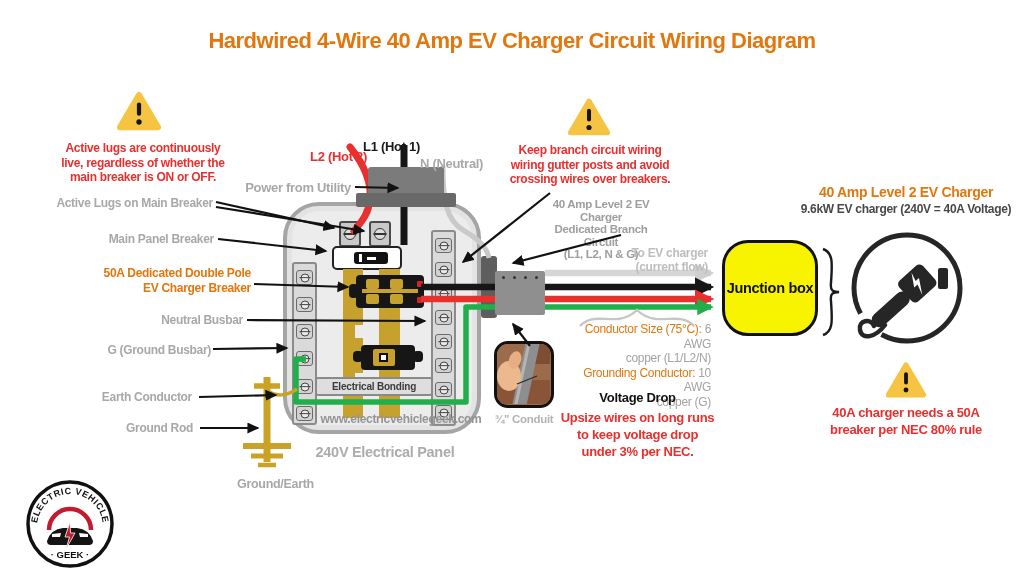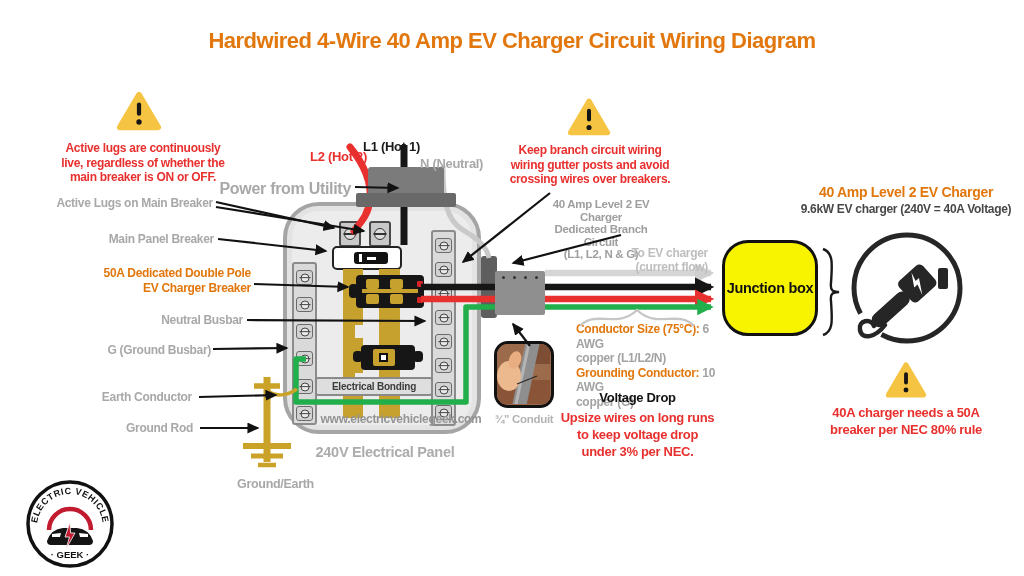--- a/index.html
+++ b/index.html
@@ -36,21 +36,21 @@
   #bonding{position:absolute;left:315px;top:377px;width:118px;height:19px;background:#DEDEDE;border:2px solid #8a8a8a;
     border-radius:3px;box-sizing:border-box;display:flex;align-items:center;justify-content:center;
     font-size:10px;font-weight:bold;color:#3b3b3b;letter-spacing:-0.2px;}
   .conduit{position:absolute;background:#8f8f8f;}
   .dot{position:absolute;width:3px;height:3px;background:#333;border-radius:50%;}
   #junction-box{position:absolute;left:722px;top:240px;width:96px;height:96px;background:#F8F400;border:3.5px solid #111;
     border-radius:26px;box-sizing:border-box;display:flex;align-items:center;justify-content:center;
     font-size:14.5px;font-weight:bold;color:#111;letter-spacing:-0.3px;}
   #photo{position:absolute;left:494px;top:341px;width:60px;height:67px;border:3.5px solid #111;border-radius:14px;
     overflow:hidden;box-sizing:border-box;background:#9b6b4b;}
-  .cond-block{position:absolute;left:576px;top:322px;width:155px;text-align:left;font-size:12px;font-weight:bold;
+  .cond-block{position:absolute;left:556px;top:322px;width:155px;text-align:right;font-size:12px;font-weight:normal;
     letter-spacing:-0.3px;line-height:14.5px;}
   .cond-block .o{color:#E2770D;}
   .cond-block .g{color:#A3A3A3;}
   svg{display:block;}
 </style>
 </head>
 <body>
 
 <div id="canvas">
 
@@ -214,21 +214,21 @@
   </div>
   <div class="lbl rt" style="right:781px;top:313px;">Neutral Busbar</div>
   <div class="lbl rt" style="right:813px;top:343px;">G (Ground Busbar)</div>
   <div class="lbl rt" style="right:832px;top:390px;">Earth Conductor</div>
   <div class="lbl rt" style="right:831px;top:421px;">Ground Rod</div>
   <div class="lbl" style="left:237px;top:477px;font-size:12.5px;">Ground/Earth</div>
 
   <div class="lbl red" style="left:286px;top:149px;font-size:13px;">L2 (Hot 2)</div>
   <div class="lbl dark" style="left:363px;top:139px;font-size:13px;">L1 (Hot 1)</div>
   <div class="lbl" style="left:420px;top:156px;font-size:13px;">N (Neutral)</div>
-  <div class="lbl rt" style="right:673px;top:180px;font-size:16px;">Power from Utility</div>
+  <div class="lbl rt" style="right:673px;top:180px;font-size:13px;">Power from Utility</div>
 
   <div class="lbl rt" style="right:316px;top:246px;line-height:14px;color:#BEBEBE;">
     <div>To EV charger</div>
     <div>(current flow)</div>
   </div>
   <div class="lbl ctr" style="left:490px;top:413px;width:68px;font-size:11.5px;color:#B3B3B3;">¾" Conduit</div>
 
   <div class="cond-block">
     <div><span class="o">Conductor Size (75°C):</span> <span class="g">6 AWG</span></div>
     <div class="g">copper (L1/L2/N)</div>

